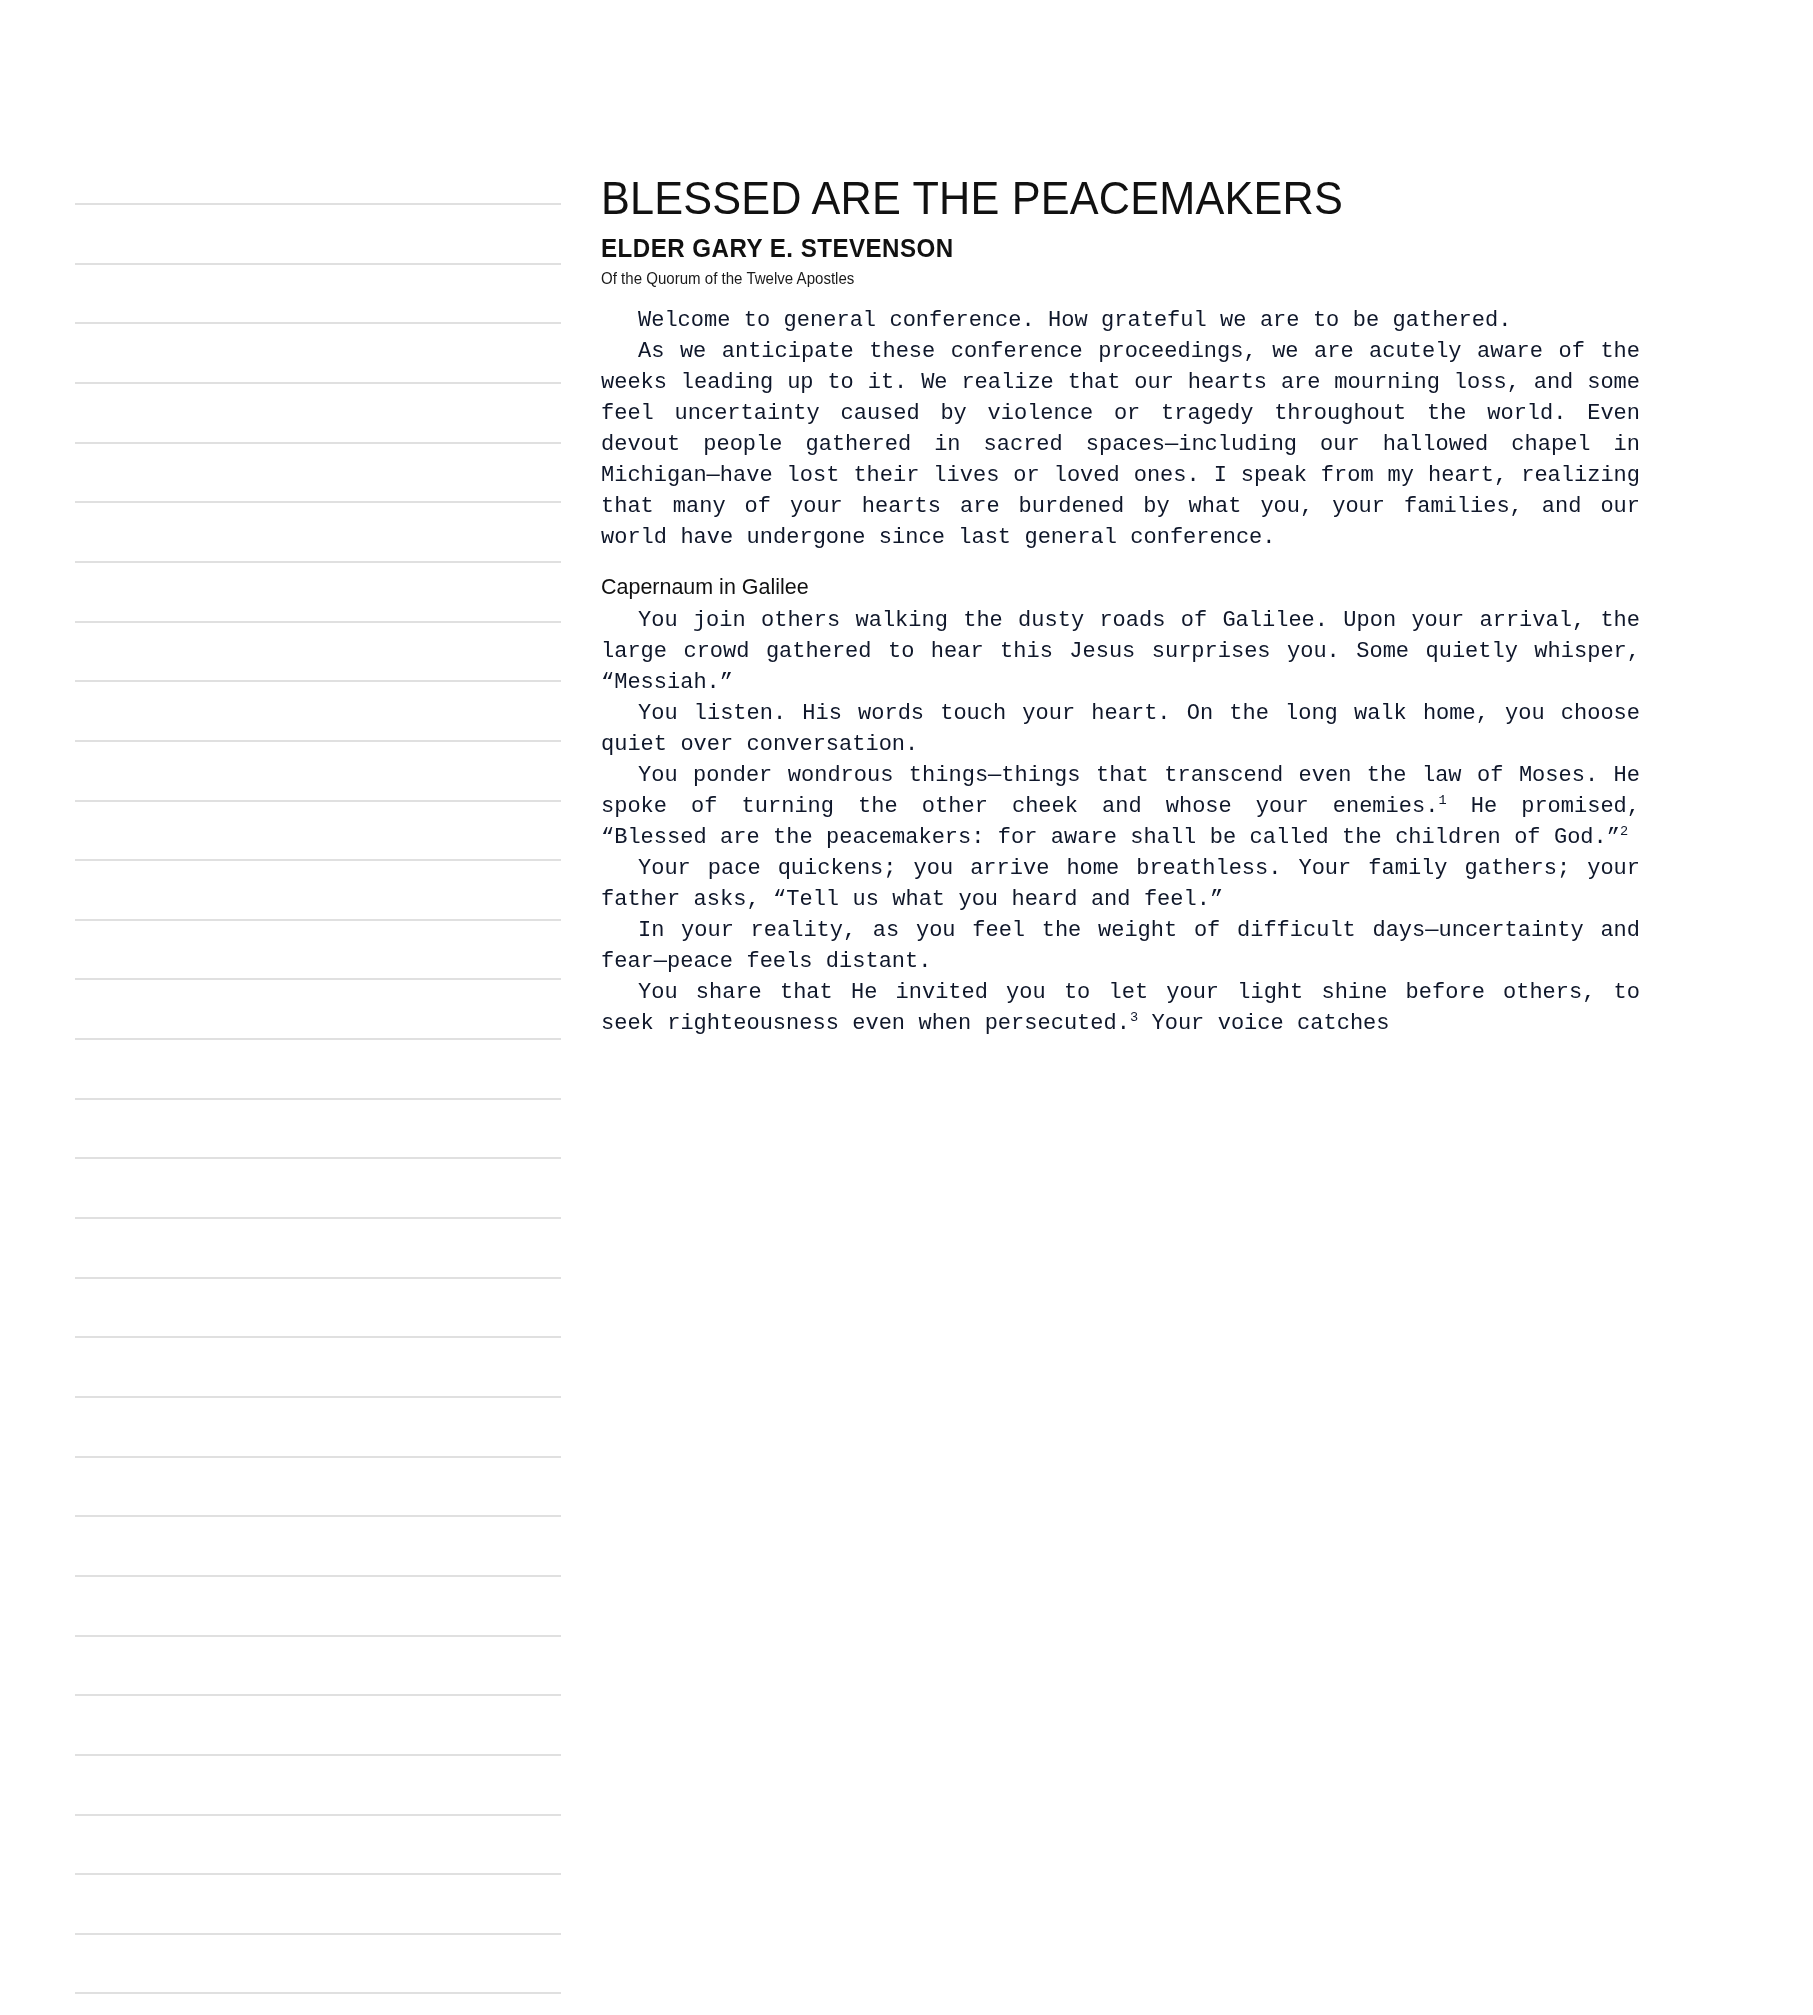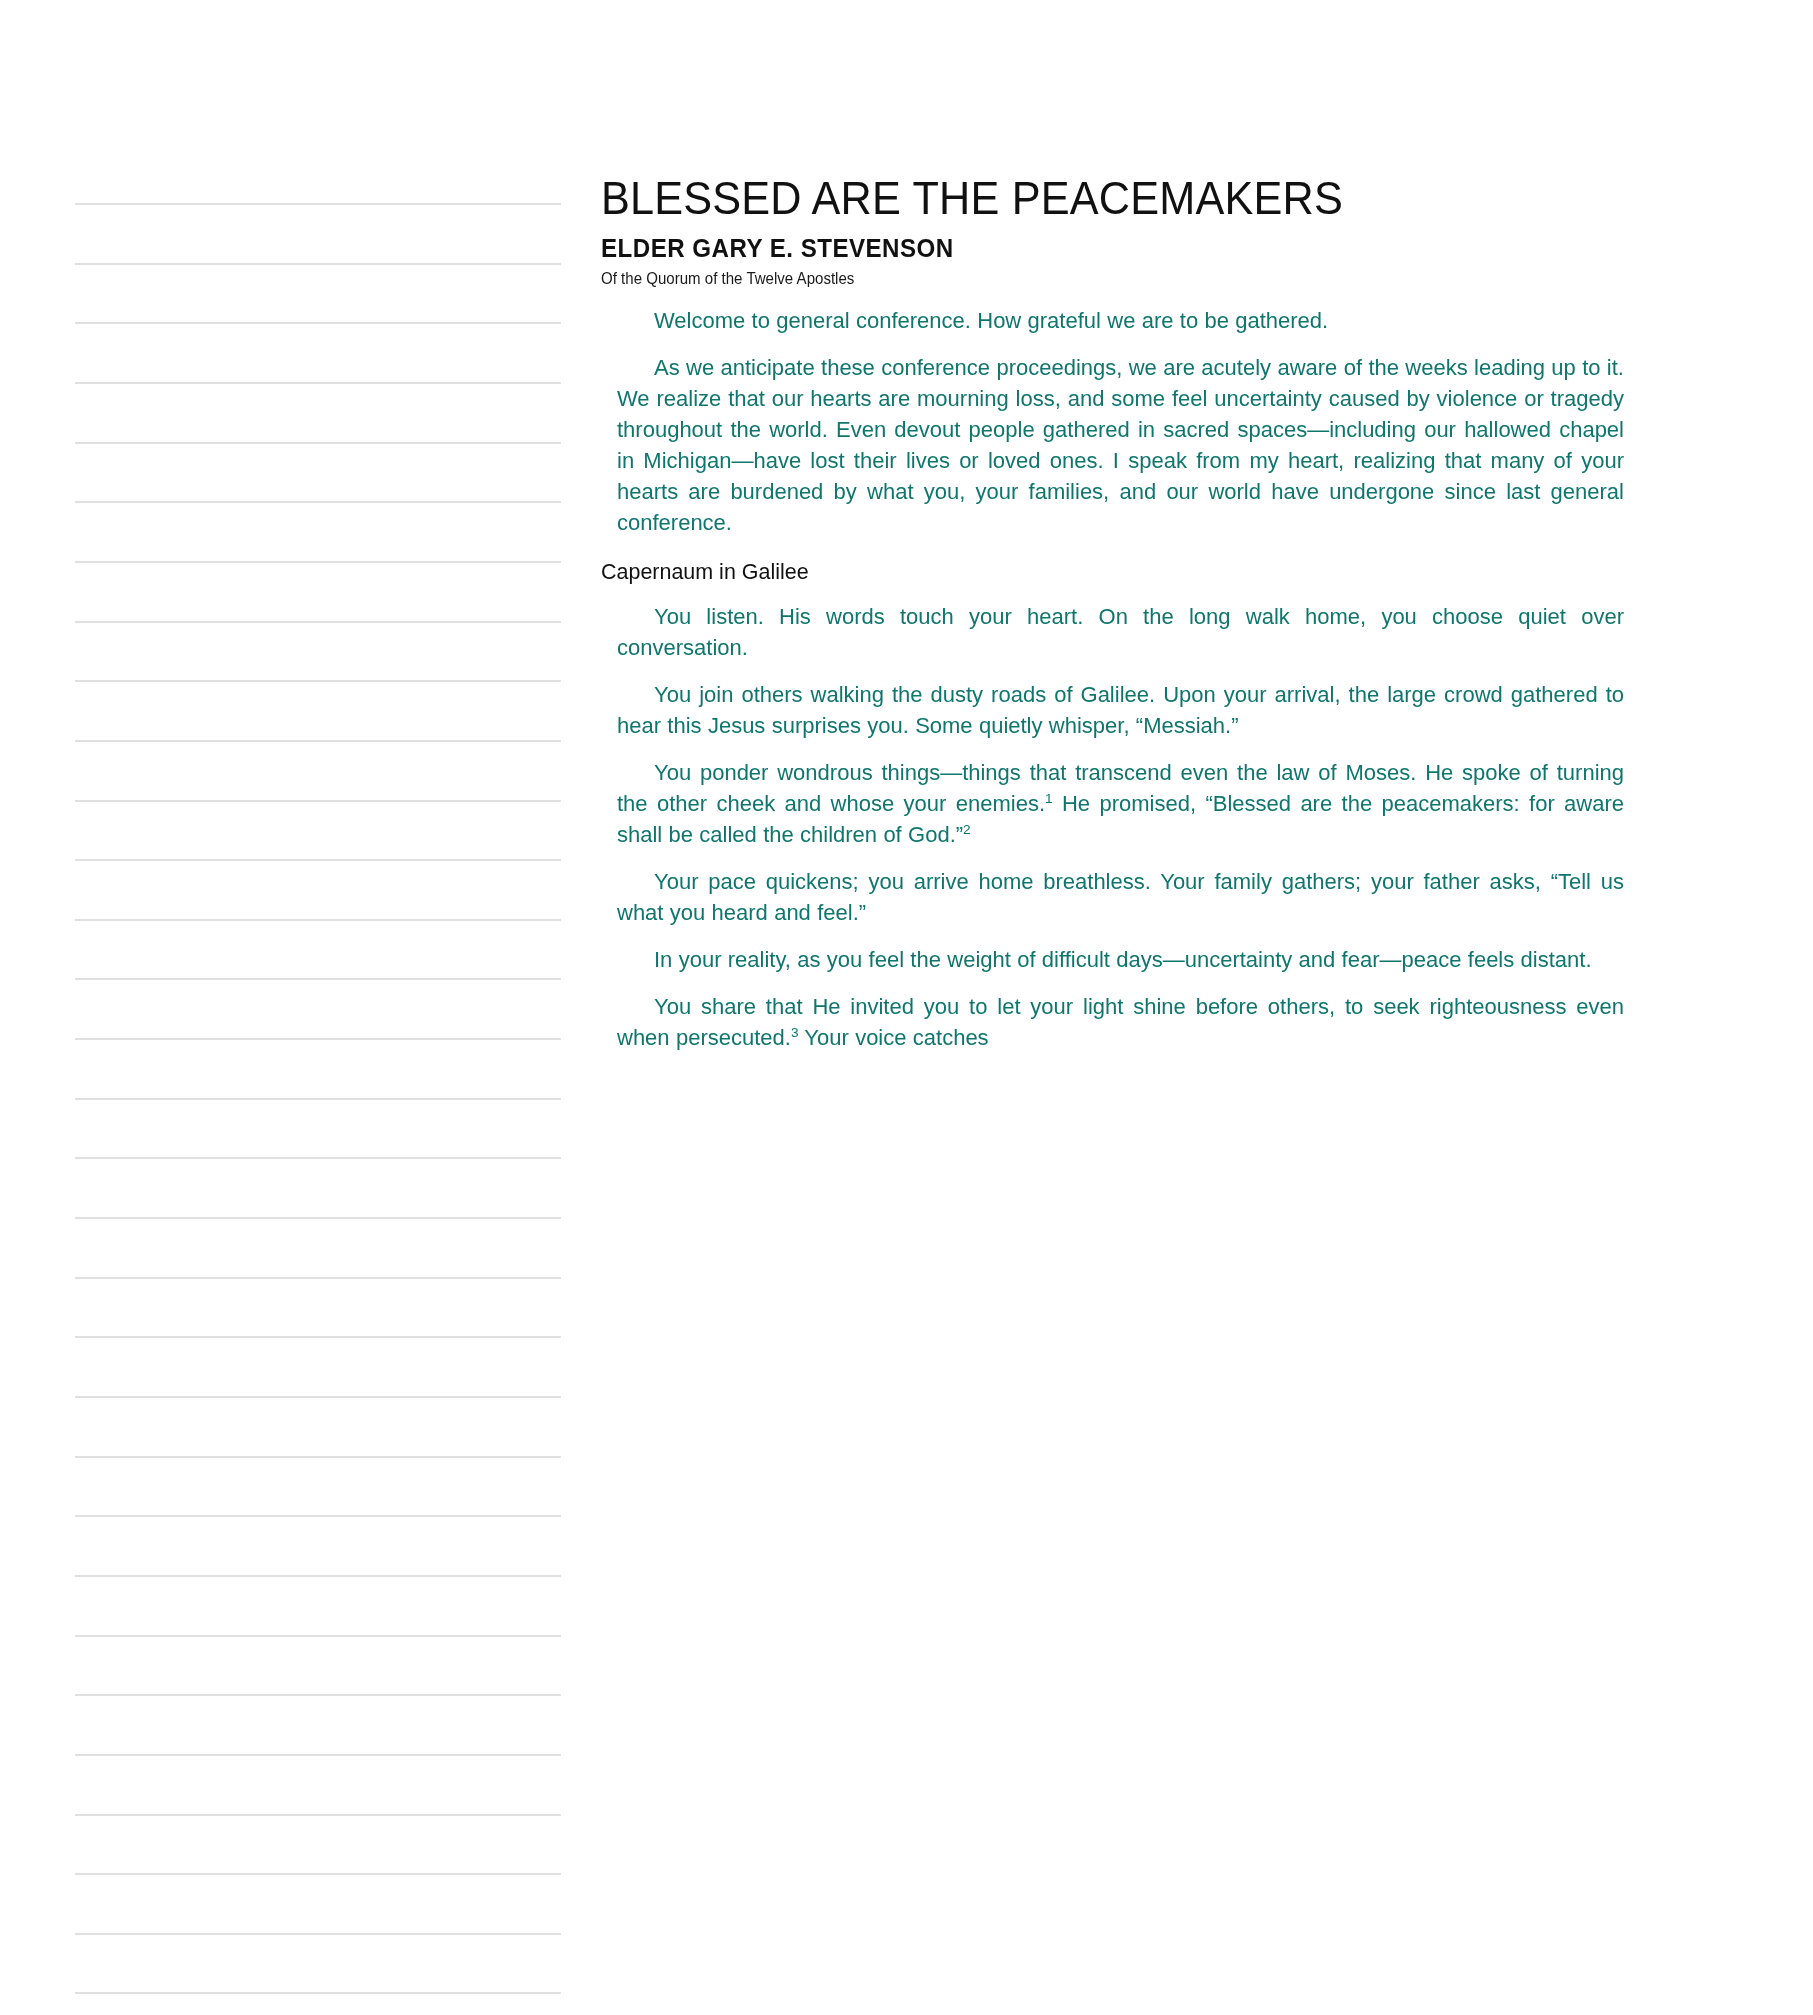--- a/index.html
+++ b/index.html
@@ -84,25 +84,25 @@
     font-weight: 400;
     font-size: 22.6px;
     line-height: 1.2;
     color: #111111;
     margin: 19.3px 0 4.8px 0;
     transform: scaleX(0.95);
     transform-origin: left top;
   }
 
   .body-par {
-    font-family: Liberation Sans, sans-serif;
+    font-family: Liberation Mono, monospace;
     font-size: 22px;
     line-height: 31px;
-    color: #0f766e;
-    margin: 16px;
+    color: #0f172a;
+    margin: 0;
     text-align: justify;
     text-indent: 37px;
     hyphens: manual;
     word-spacing: 0.2px;
   }
 
   .body-par sup {
     font-size: 0.62em;
     vertical-align: super;
     line-height: 0;
@@ -155,23 +155,23 @@
 
     <div class="speaker-role">Of the Quorum of the Twelve Apostles</div>
 
     <p class="body-par">Welcome to general conference. How grateful we are to be gathered.</p>
 
     <p class="body-par">As we anticipate these conference proceedings, we are acutely aware of the weeks leading up to it. We realize that our hearts are mourning loss, and some feel uncertainty caused by violence or tragedy throughout the world. Even devout people gathered in sacred spaces—including our hallowed chapel in Michigan—have lost their lives or loved ones. I speak from my heart, realizing that many of your hearts are burdened by what you, your families, and our world have undergone since last general conference.</p>
 
     <h3 class="section-heading">Capernaum in Galilee</h3>
 
 
+    <p class="body-par">You join others walking the dusty roads of Galilee. Upon your arrival, the large crowd gathered to hear this Jesus surprises you. Some quietly whisper, “Messiah.”</p>
+
     <p class="body-par">You listen. His words touch your heart. On the long walk home, you choose quiet over conversation.</p>
-
-    <p class="body-par">You join others walking the dusty roads of Galilee. Upon your arrival, the large crowd gathered to hear this Jesus surprises you. Some quietly whisper, “Messiah.”</p>
 
     <p class="body-par"><span>You ponder wondrous things—things that transcend even the law of Moses. He spoke of turning the other cheek and whose your enemies.</span><sup>1</sup><span> He promised, “Blessed are the peacemakers: for aware shall be called the children of God.”</span><sup>2</sup></p>
 
     <p class="body-par">Your pace quickens; you arrive home breathless. Your family gathers; your father asks, “Tell us what you heard and feel.”</p>
 
     <p class="body-par">In your reality, as you feel the weight of difficult days—uncertainty and fear—peace feels distant.</p>
 
     <p class="body-par"><span>You share that He invited you to let your light shine before others, to seek righteousness even when persecuted.</span><sup>3</sup><span> Your voice catches</span></p>
 
   </div>

